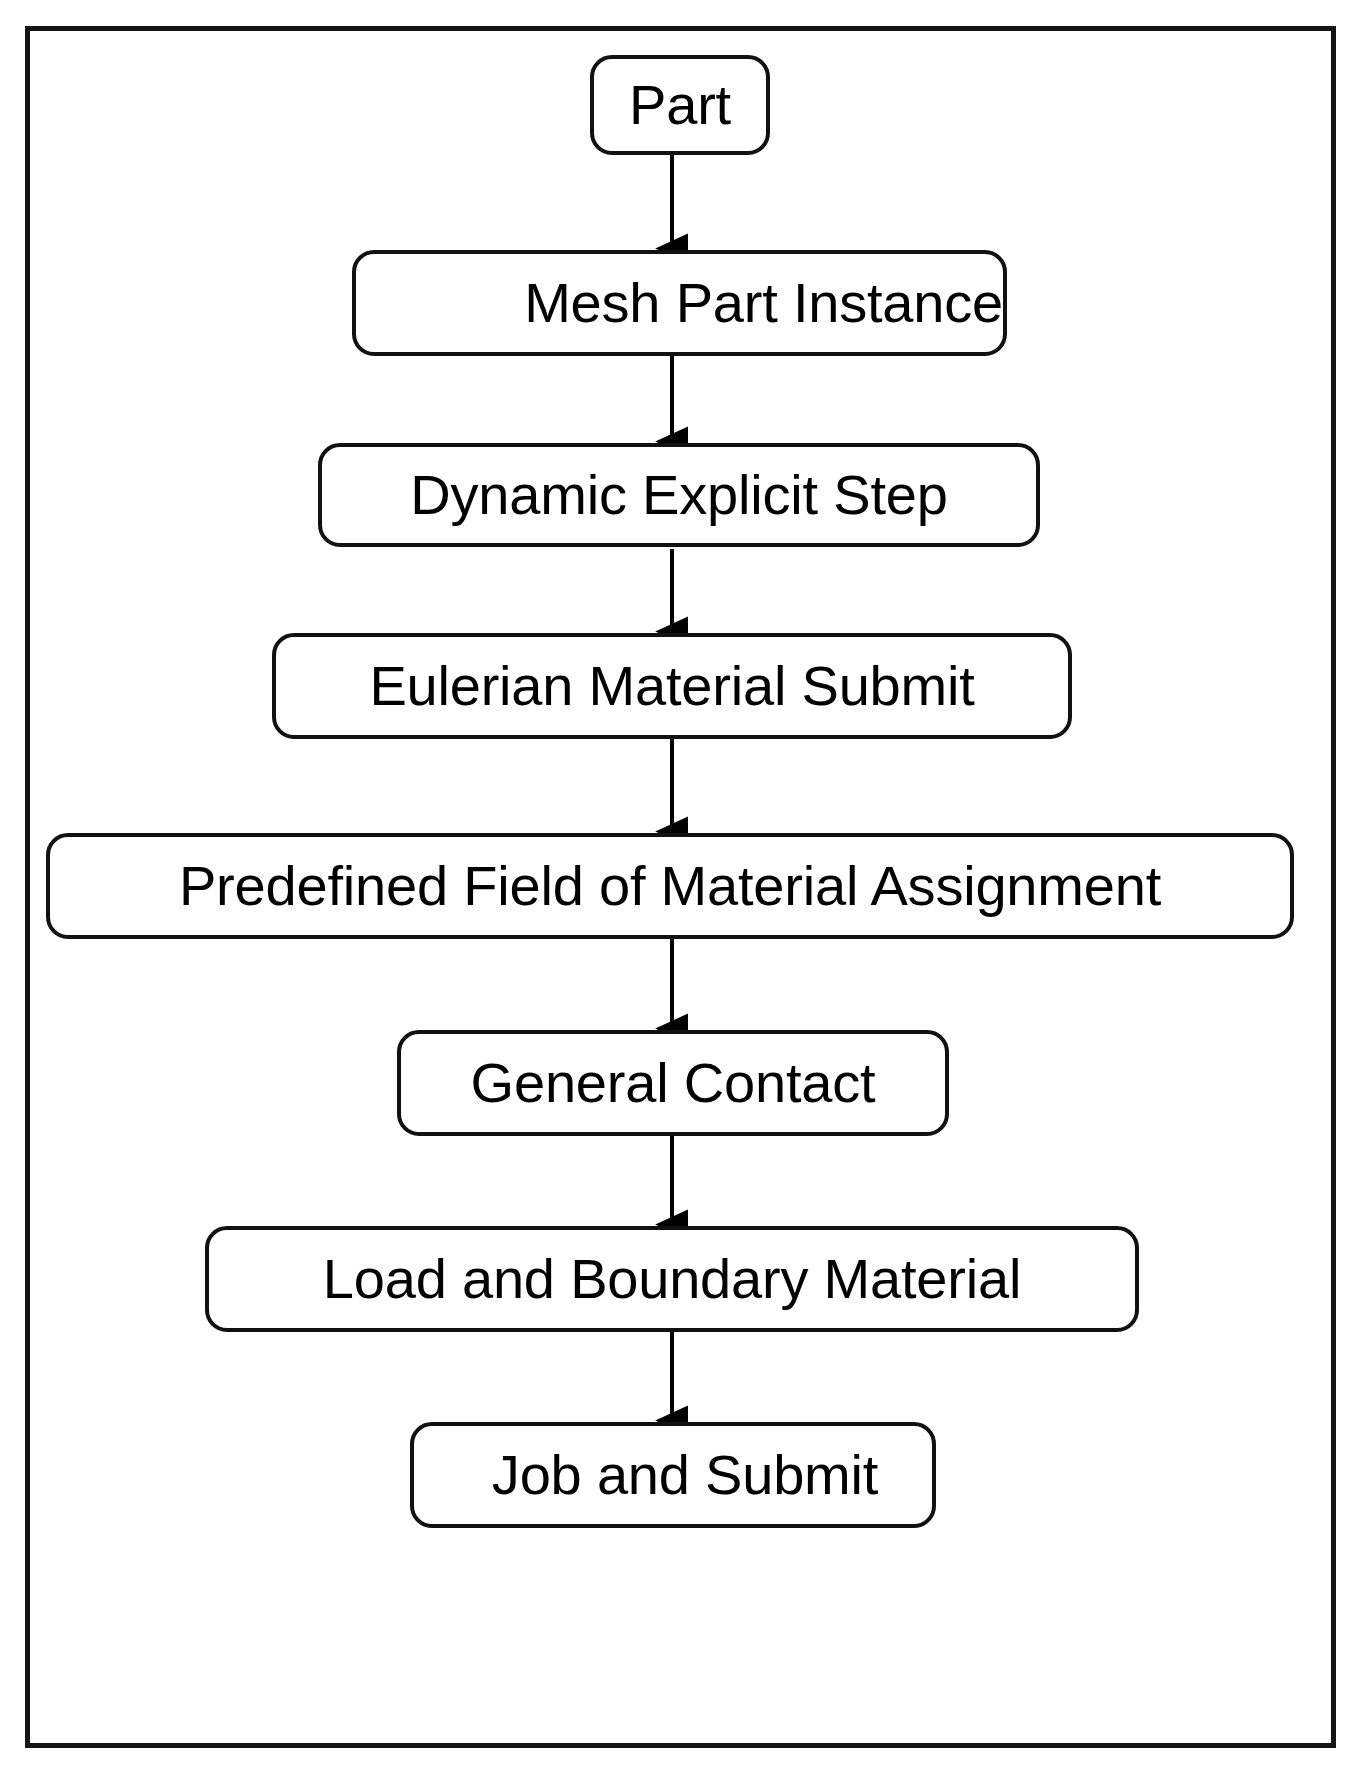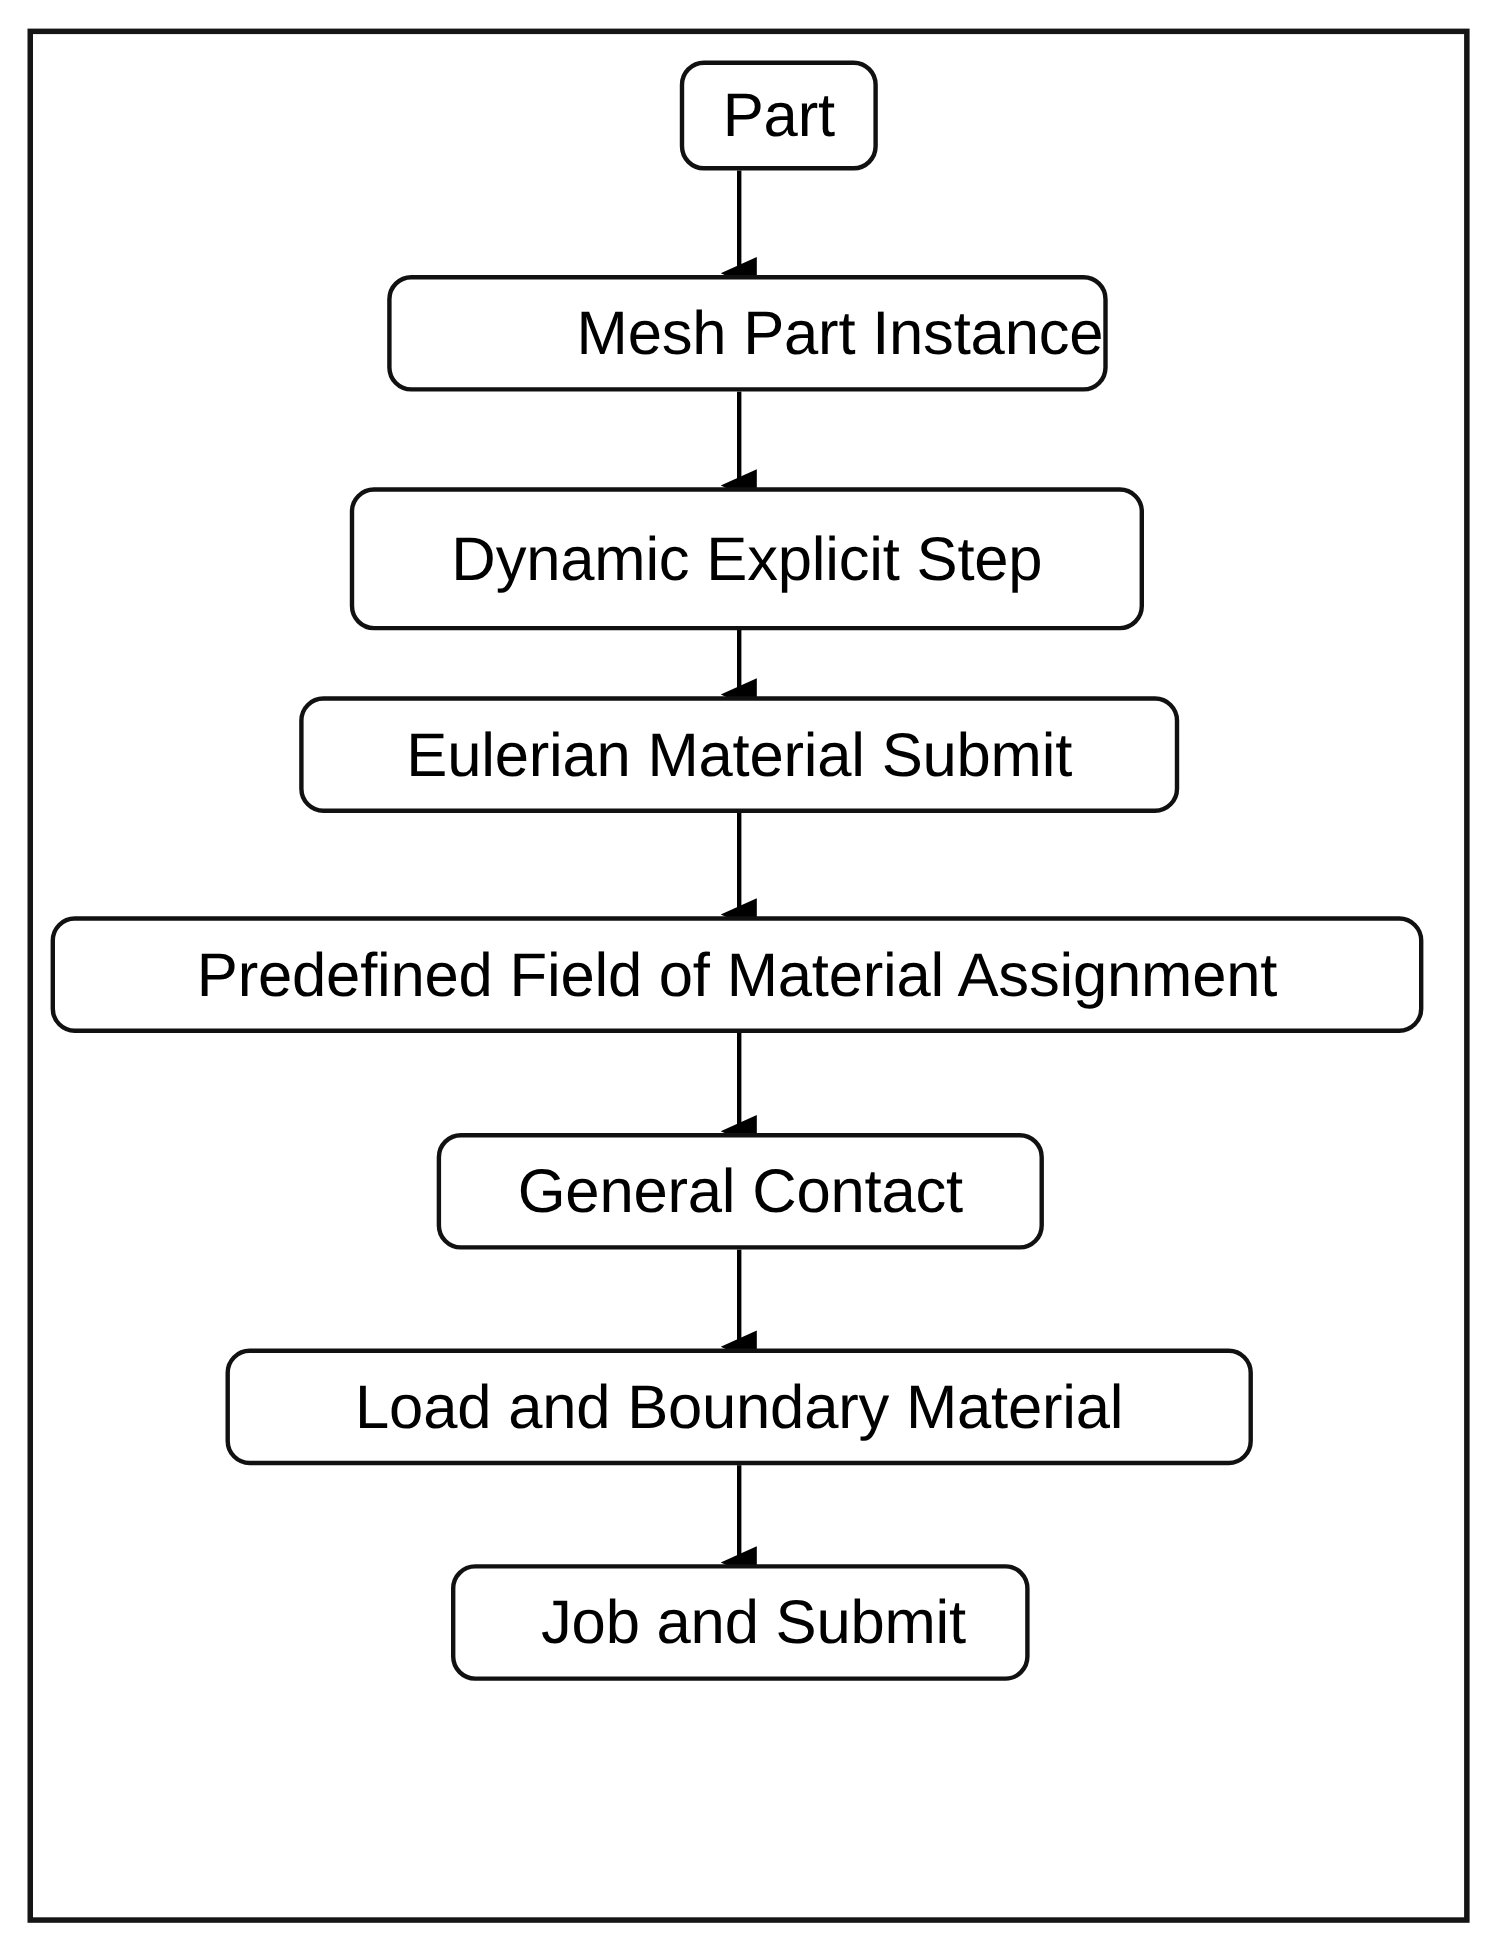--- a/index.html
+++ b/index.html
@@ -80,27 +80,27 @@
         <line x1="672" y1="356" x2="672" y2="441" stroke="#000000" stroke-width="4" marker-end="url(#arrowhead)"></line>
         <line x1="672" y1="549" x2="672" y2="631" stroke="#000000" stroke-width="4" marker-end="url(#arrowhead)"></line>
         <line x1="672" y1="739" x2="672" y2="831" stroke="#000000" stroke-width="4" marker-end="url(#arrowhead)"></line>
         <line x1="672" y1="939" x2="672" y2="1028" stroke="#000000" stroke-width="4" marker-end="url(#arrowhead)"></line>
         <line x1="672" y1="1136" x2="672" y2="1224" stroke="#000000" stroke-width="4" marker-end="url(#arrowhead)"></line>
         <line x1="672" y1="1332" x2="672" y2="1420" stroke="#000000" stroke-width="4" marker-end="url(#arrowhead)"></line>
       </g>
   </svg>
 
   <div class="flow">
-    <div class="node" style="left: 590px; top: 55px; width: 180px; height: 100px; font-size: 56px; border-color: rgb(17, 17, 17); background: rgb(255, 255, 255); color: rgb(0, 0, 0); margin-left: 28px;">
+    <div class="node" style="left: 590px; top: 55px; width: 180px; height: 100px; font-size: 56px; border-color: rgb(17, 17, 17); background: rgb(255, 255, 255); color: rgb(0, 0, 0);">
       <span class="node-label">Part</span>
     </div>
     <div class="node" style="left: 352px; top: 250px; width: 655px; height: 106px; font-size: 56px; border-color: rgb(17, 17, 17); background: rgb(255, 255, 255); color: rgb(0, 0, 0); justify-content: flex-end;">
       <span class="node-label">Mesh Part Instance</span>
     </div>
-    <div class="node" style="left: 318px; top: 443px; width: 722px; height: 130px; font-size: 56px; border-color: rgb(17, 17, 17); background: rgb(255, 255, 255); color: rgb(0, 0, 0);">
+    <div class="node" style="left: 318px; top: 443px; width: 722px; height: 104px; font-size: 56px; border-color: rgb(17, 17, 17); background: rgb(255, 255, 255); color: rgb(0, 0, 0);">
       <span class="node-label">Dynamic Explicit Step</span>
     </div>
     <div class="node" style="left: 272px; top: 633px; width: 800px; height: 106px; font-size: 56px; border-color: rgb(17, 17, 17); background: rgb(255, 255, 255); color: rgb(0, 0, 0);">
       <span class="node-label">Eulerian Material Submit</span>
     </div>
     <div class="node" style="left: 46px; top: 833px; width: 1248px; height: 106px; font-size: 56px; border-color: rgb(17, 17, 17); background: rgb(255, 255, 255); color: rgb(0, 0, 0);">
       <span class="node-label">Predefined Field of Material Assignment</span>
     </div>
     <div class="node" style="left: 397px; top: 1030px; width: 552px; height: 106px; font-size: 56px; border-color: rgb(17, 17, 17); background: rgb(255, 255, 255); color: rgb(0, 0, 0); text-align: right;">
       <span class="node-label">General Contact</span>

